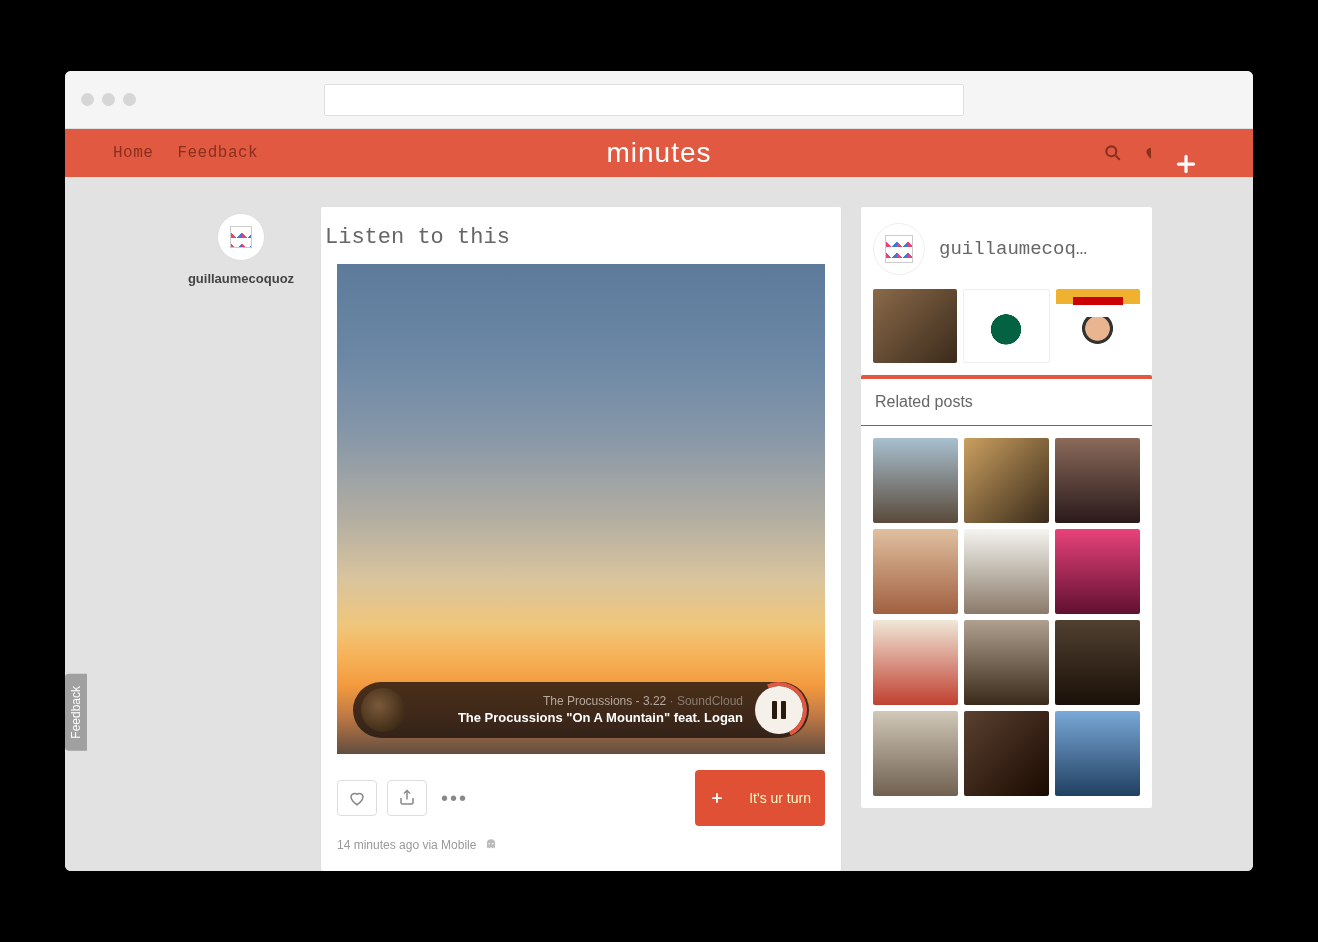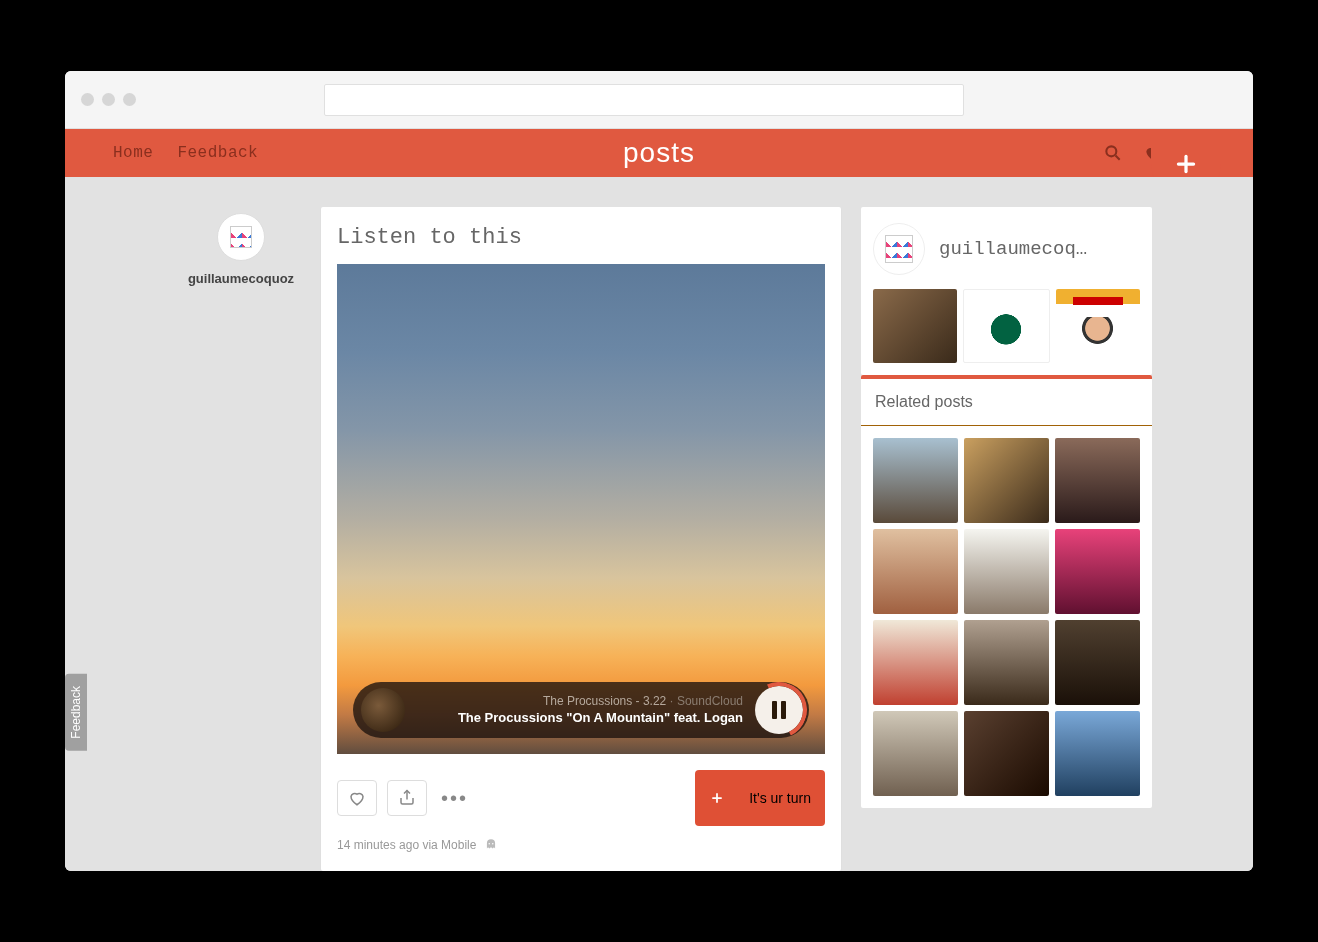--- a/index.html
+++ b/index.html
@@ -143,21 +143,21 @@
     width: 520px;
     background: #fff;
     border-radius: 2px;
     box-shadow: 0 1px 2px rgba(0,0,0,0.05);
     padding-bottom: 8px;
   }
   .post-title {
     font-family: "Courier New", monospace;
     font-size: 22px;
     color: #666;
-    padding: 18px 16px 14px;
+    padding: 18px 4px 14px;
   }
   .post-media {
     margin: 0 16px;
     position: relative;
     height: 490px;
     background: linear-gradient(to bottom,
       #5d7a9a 0%, #6b87a5 18%, #8496a8 34%, #b3aea2 52%,
       #d8c49d 64%, #f0c67a 74%, #f7b258 80%, #f39a3e 86%,
       #c27a45 92%, #614d3f 100%);
   }
@@ -227,21 +227,21 @@
     display:flex;
     align-items:center;
     justify-content:center;
     color:#888;
     cursor:pointer;
   }
   .more-dots { color:#888; font-size:20px; letter-spacing:2px; padding:0 4px; cursor:pointer;}
   .cta-btn {
     margin-left:auto;
     background:#df5035;
-    color:#000000;
+    color:#fef9c3;
     border-radius:4px;
     padding: 20px 14px;
     display:flex;
     align-items:center;
     gap:24px;
     font-size:14px;
     cursor:pointer;
   }
   .cta-btn .plus-sm { width:16px;height:16px;border-radius:50%;display:flex;align-items:center;justify-content:center;}
   .post-footer {
@@ -350,21 +350,21 @@
       <div class="traffic-light"></div>
     </div>
     <div class="address-bar"></div>
   </div>
 
   <div class="app-header">
     <div class="nav-links">
       <span class="nav-link">Home</span>
       <span class="nav-link">Feedback</span>
     </div>
-    <div class="logo">posts</div>
+    <div class="logo">minutes</div>
     <div class="header-right">
       <div class="icon-btn">
         <svg viewBox="0 0 24 24" width="20" height="20" fill="none" stroke="currentColor" stroke-width="2.5">
             <circle cx="10" cy="10" r="6"></circle>
             <line x1="15" y1="15" x2="20" y2="20"></line>
           </svg>
       </div>
       <div class="icon-btn">
         <svg viewBox="0 0 24 24" width="20" height="20" fill="currentColor">
             <path d="M12 21s-8-5.3-8-11a5 5 0 0 1 8-3 5 5 0 0 1 8 3c0 5.7-8 11-8 11z"></path>

